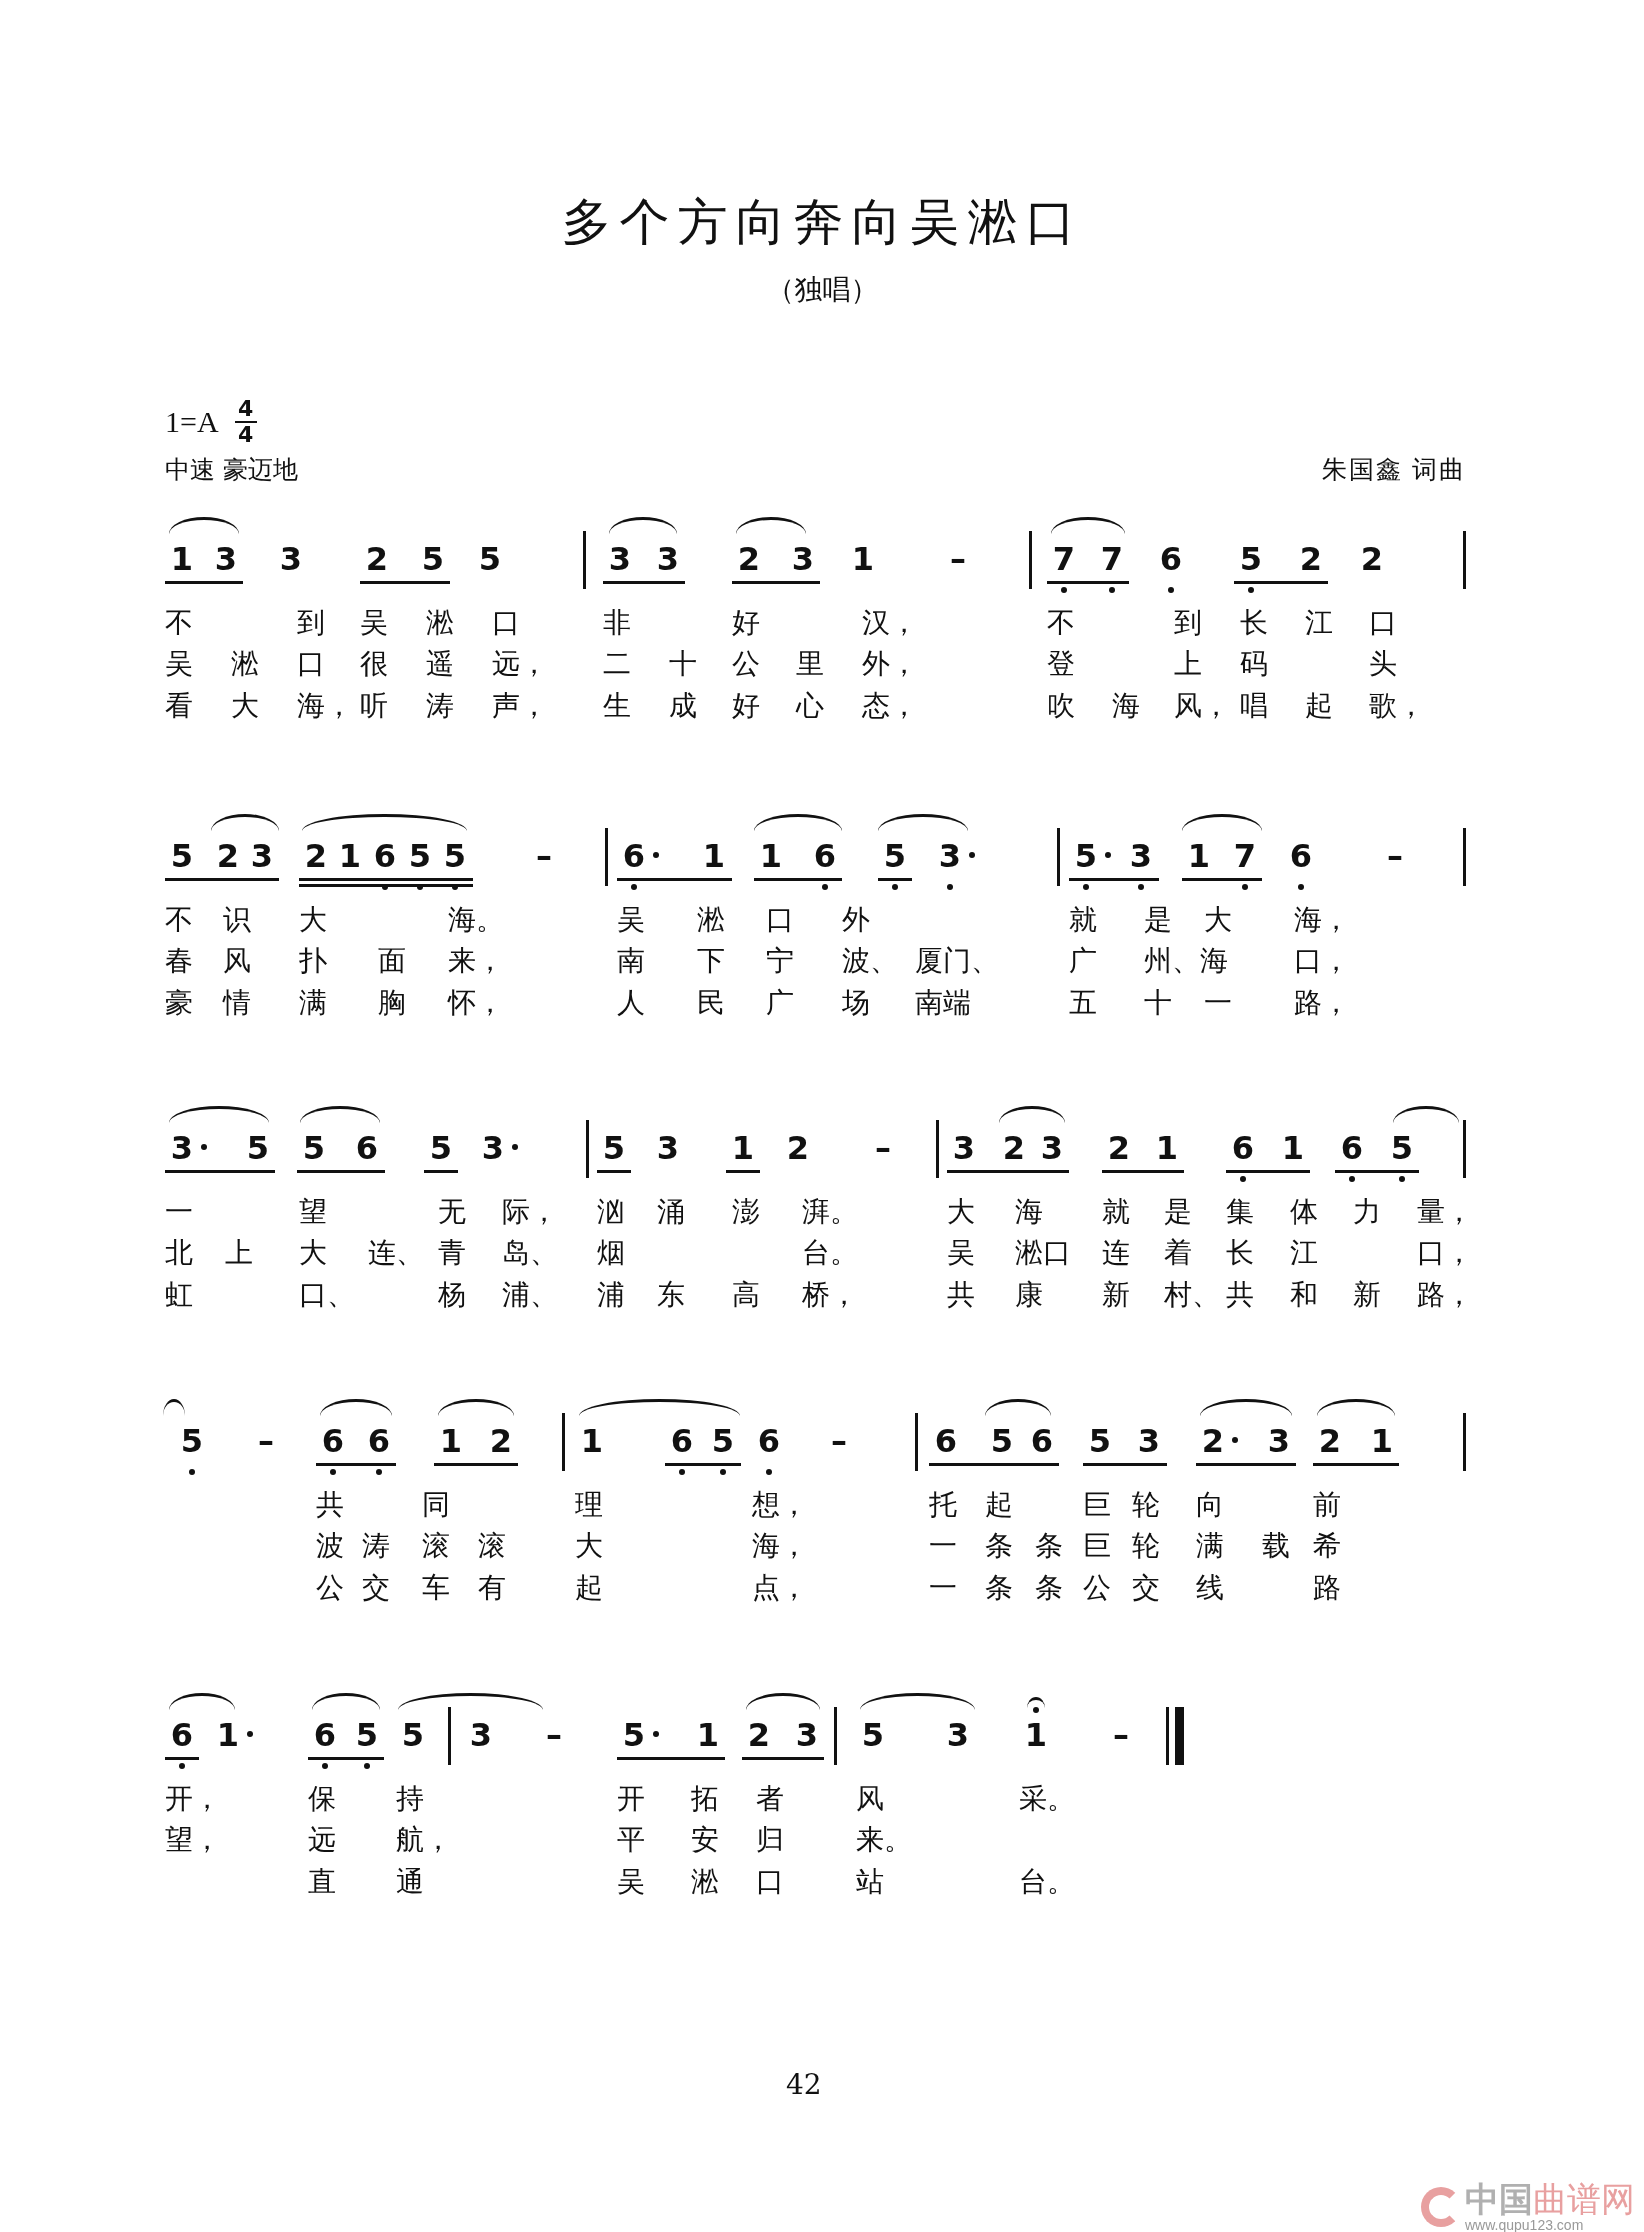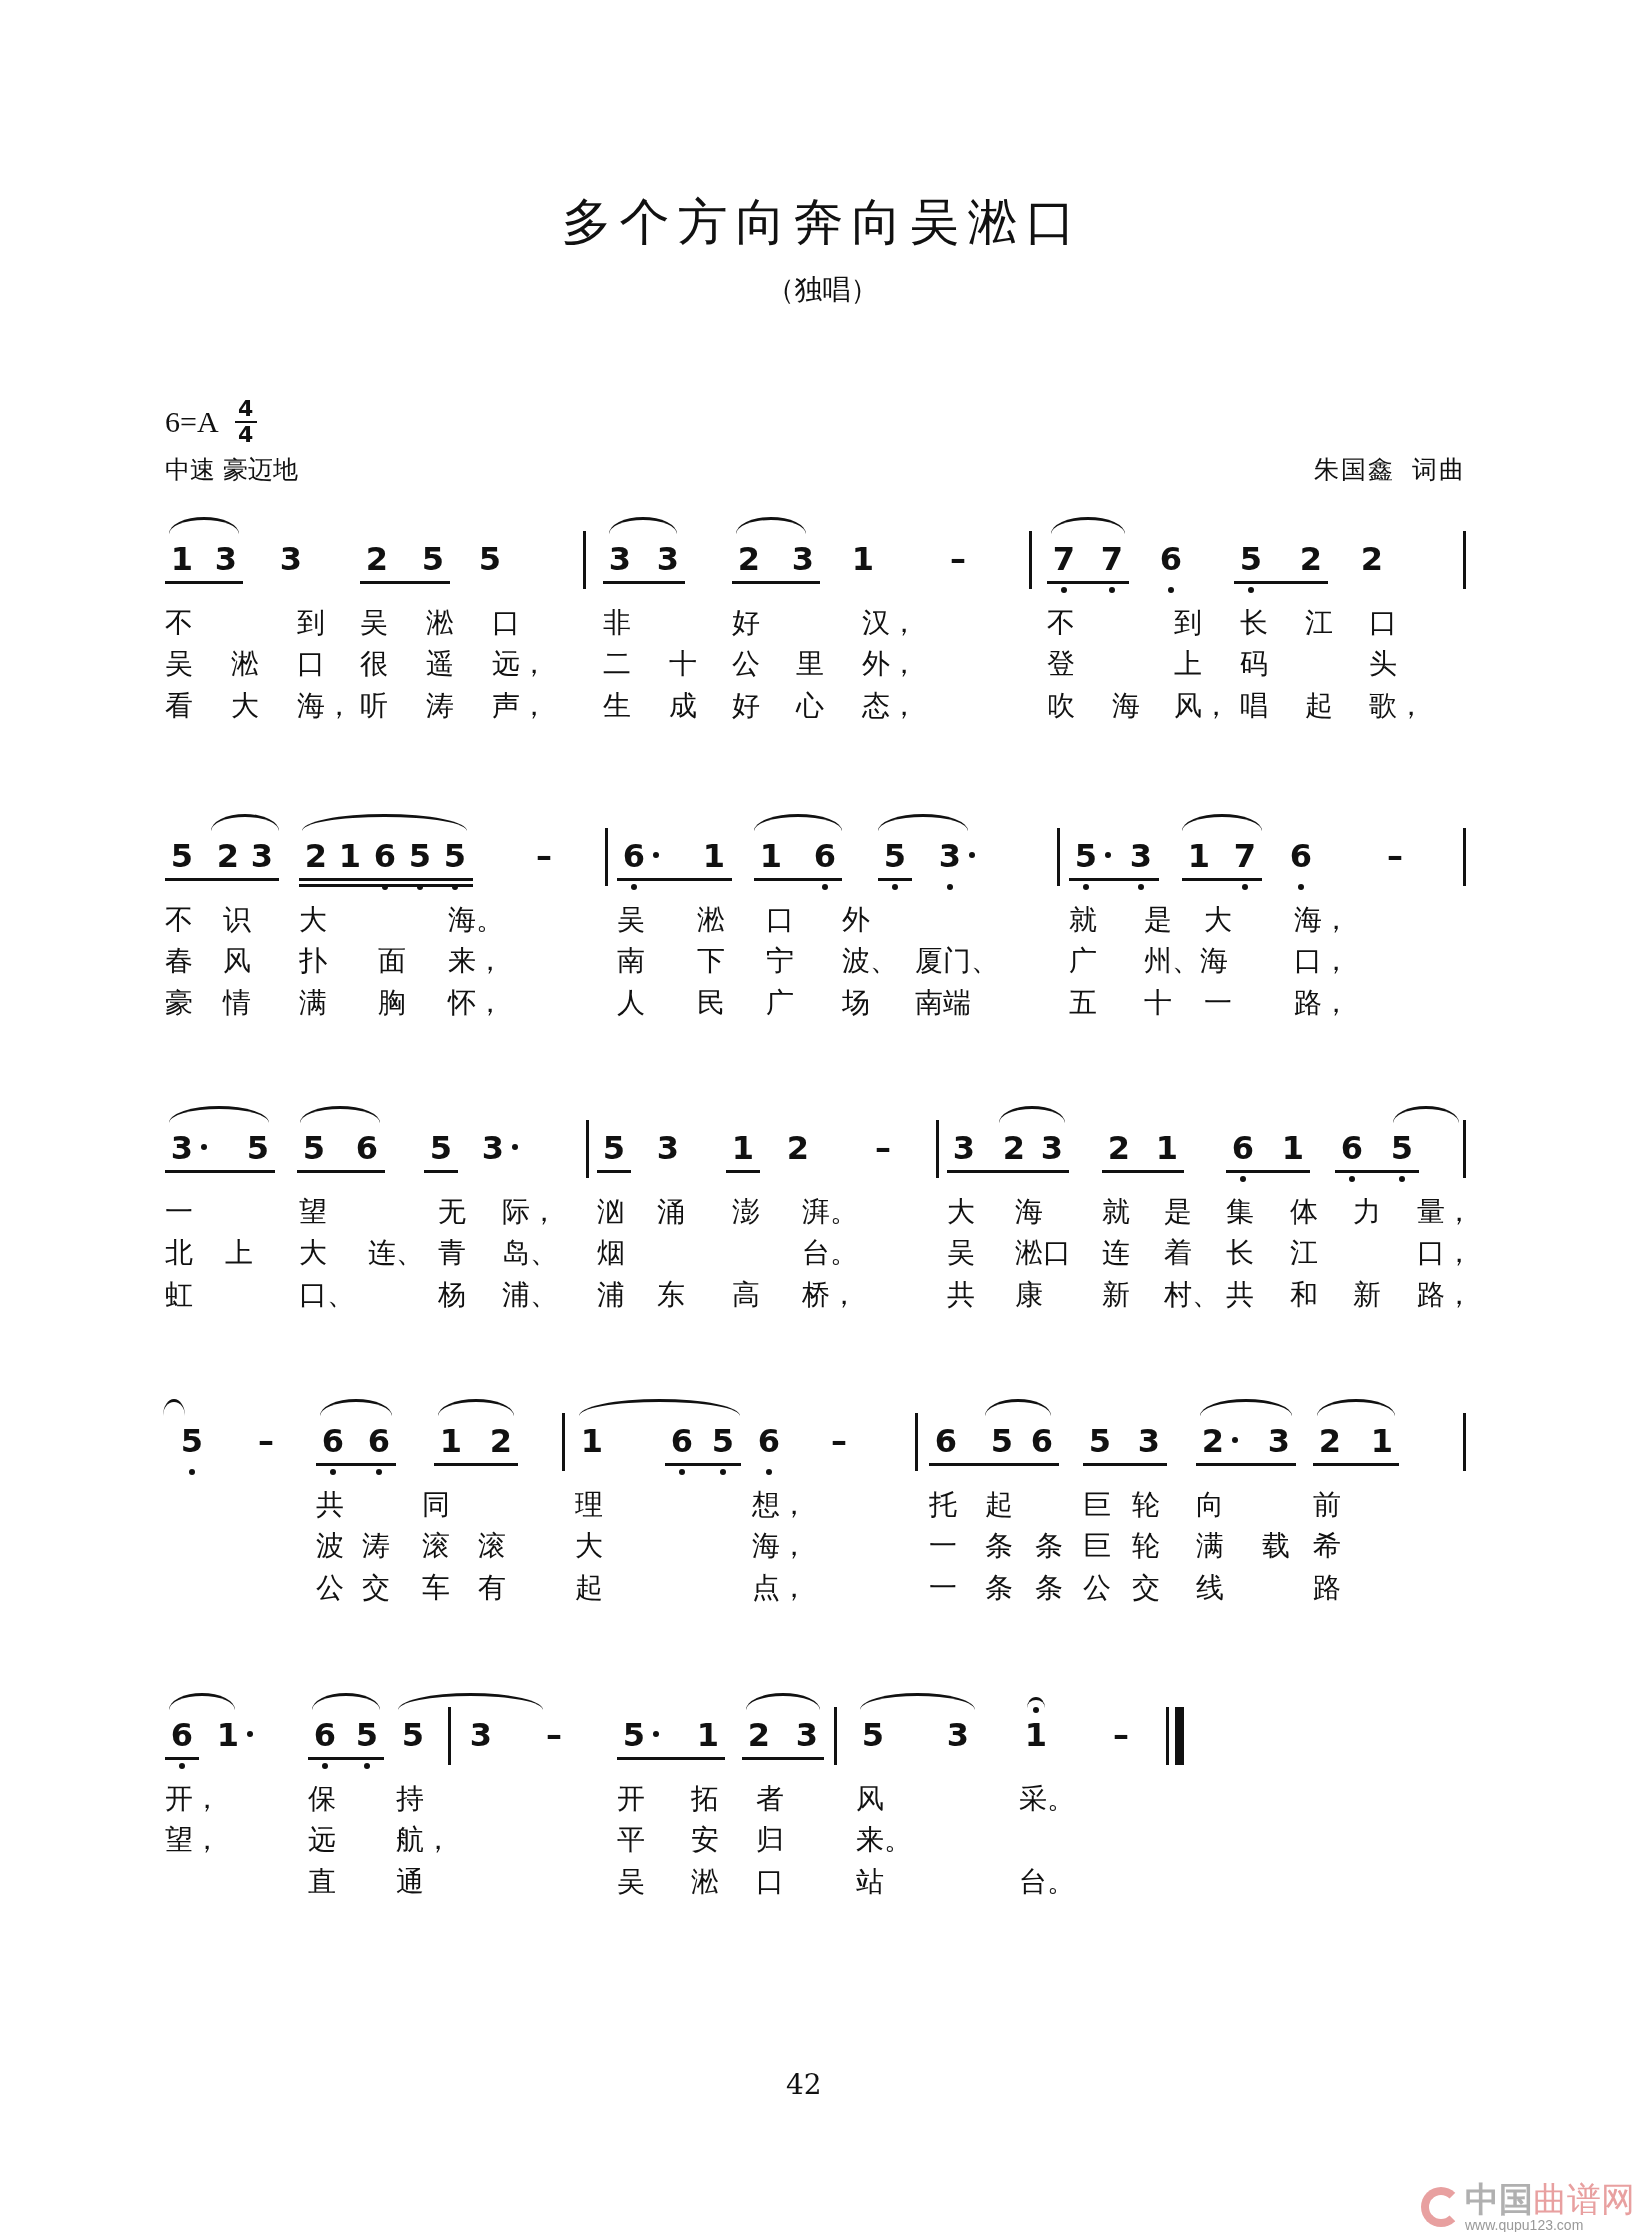--- a/index.html
+++ b/index.html
@@ -9,21 +9,21 @@
     font-family: "DejaVu Serif", "Liberation Serif", serif;
   }
   .abs { position: absolute; }
   .title { left: 0; width: 1645px; top: 189px; text-align: center; font-size: 50px; letter-spacing: 8px; font-weight: normal; }
   .subtitle { left: 0; width: 1645px; top: 271px; text-align: center; font-size: 28px; }
   .key { left: 165px; top: 398px; font-size: 30px; font-family: "DejaVu Sans", sans-serif; font-weight: bold; display: flex; align-items: center; gap: 16px; }
   .key .fix { font-family: "Liberation Serif", serif; font-weight: normal; }
   .frac { display: inline-flex; flex-direction: column; align-items: center; font-size: 22px; line-height: 22px; font-weight: bold; }
   .frac .bar { width: 22px; height: 2px; background: #111; margin: 1px 0; }
   .tempo { left: 165px; top: 453px; font-size: 25px; font-family: "DejaVu Sans", sans-serif; }
-  .composer { right: 179px; top: 453px; font-size: 25px; font-family: Liberation Mono, monospace; letter-spacing: 2px; }
+  .composer { right: 179px; top: 453px; font-size: 25px; font-family: Liberation Sans, sans-serif; letter-spacing: 2px; }
 
   .system { position: absolute; left: 0; width: 1645px; }
   .notes-row { position: absolute; left: 0; top: 0; height: 70px; width: 1645px; }
   .note {
     position: absolute; top: 0; width: 34px; text-align: center;
     font-family: "DejaVu Sans", sans-serif; font-weight: bold; font-size: 32px; line-height: 40px;
   }
   .note .dot-after { position: absolute; right: -8px; top: 16px; width: 6px; height: 6px; background: #111; border-radius: 50%; }
   .note .low-dot { position: absolute; left: 14px; width: 6px; height: 6px; background: #111; border-radius: 50%; }
   .note .high-dot { position: absolute; left: 14px; top: -8px; width: 6px; height: 6px; background: #111; border-radius: 50%; }
@@ -43,21 +43,21 @@
   .wm-text .cn .red { color: #e8a0a0; font-weight: normal; }
   .wm-text .url { font-size: 14px; color: #999; font-family: "Liberation Sans", sans-serif; }
 </style>
 </head>
 <body>
 
 <div class="abs title">多个方向奔向吴淞口</div>
 <div class="abs subtitle">（独唱）</div>
 
 <div class="abs key">
-  <span class="fix">6=A</span>
+  <span class="fix">1=A</span>
   <span class="frac">
     <span>4</span>
     <span class="bar"></span>
     <span>4</span>
   </span>
 </div>
 <div class="abs tempo">中速  豪迈地</div>
 <div class="abs composer">朱国鑫  词曲</div>
 
 <div id="score">

